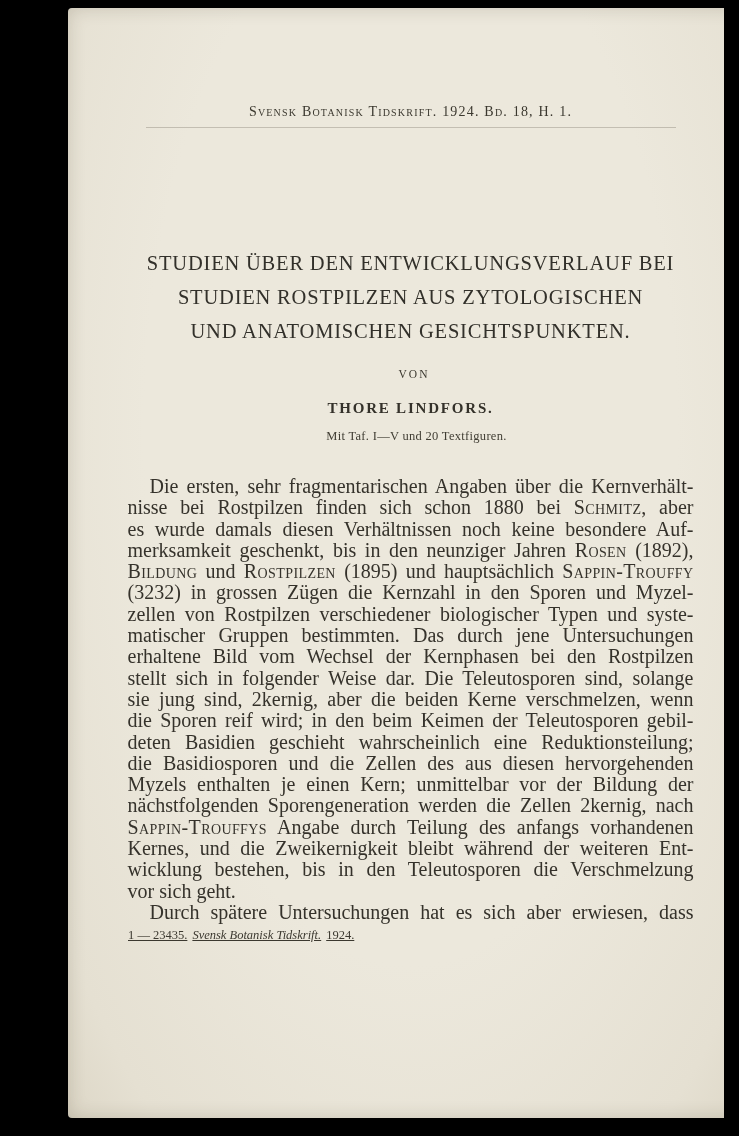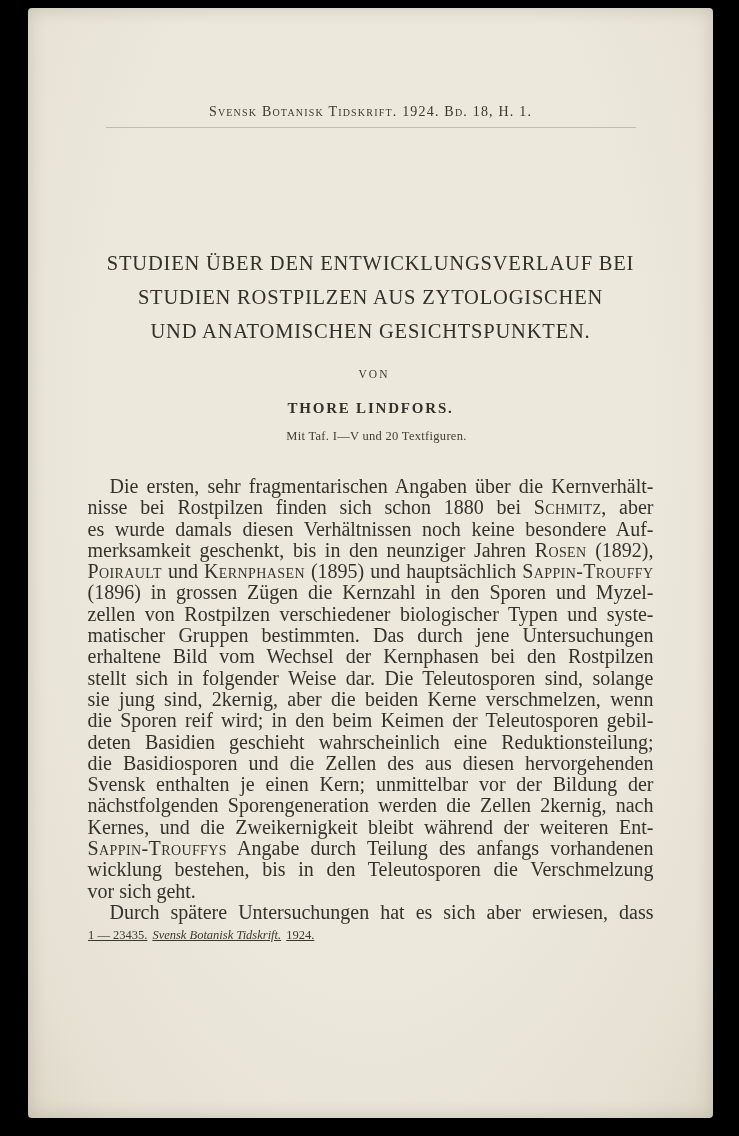--- a/index.html
+++ b/index.html
@@ -1,24 +1,25 @@
 <!DOCTYPE html>
 <html><head>
 <meta charset="utf-8">
 <style>
   html, body { margin: 0; padding: 0; }
   body { background: #000; }
 
   .scan {
     position: relative;
-    width: 739px;
+    width: 684px;
     height: 1136px;
     background: #000;
     overflow: hidden;
     font-family: "Liberation Serif", "DejaVu Serif", serif;
+    margin-left: 40px;
   }
 
   .page {
     position: absolute;
     left: 28px;
     top: 8px;
     width: 685px;
     height: 1110px;
     background: radial-gradient(ellipse at 50% 38%, #ece8dc 55%, #e5e0d2 88%, #ddd7c7 100%);
     border-radius: 4px;
@@ -123,34 +124,34 @@
     <div class="byline-prefix">VON</div>
     <div class="author">THORE LINDFORS.</div>
     <div class="figures-note">Mit Taf. I—V und 20 Textfiguren.</div>
 
     <div class="body-text">
       <div>
         <div class="line indent sc-scan">Die ersten, sehr fragmentarischen Angaben über die Kernverhält-</div>
         <div class="line sc-scan">nisse bei Rostpilzen finden sich schon 1880 bei <span class="sc">Schmitz</span>, aber</div>
         <div class="line sc-scan">es wurde damals diesen Verhältnissen noch keine besondere Auf-</div>
         <div class="line sc-scan">merksamkeit geschenkt, bis in den neunziger Jahren <span class="sc">Rosen</span> (1892),</div>
-        <div class="line sc-scan"><span class="sc">Poirault</span> und <span class="sc">Kernphasen</span> (1895) und hauptsächlich <span class="sc">Sappin-Trouffy</span></div>
-        <div class="line sc-scan">(1896) in grossen Zügen die Kernzahl in den Sporen und Myzel-</div>
+        <div class="line sc-scan"><span class="sc">Bildung</span> und <span class="sc">Rostpilzen</span> (1895) und hauptsächlich <span class="sc">Sappin-Trouffy</span></div>
+        <div class="line sc-scan">(3232) in grossen Zügen die Kernzahl in den Sporen und Myzel-</div>
         <div class="line sc-scan">zellen von Rostpilzen verschiedener biologischer Typen und syste-</div>
         <div class="line sc-scan">matischer Gruppen bestimmten. Das durch jene Untersuchungen</div>
         <div class="line sc-scan">erhaltene Bild vom Wechsel der Kernphasen bei den Rostpilzen</div>
         <div class="line sc-scan">stellt sich in folgender Weise dar. Die Teleutosporen sind, solange</div>
         <div class="line sc-scan">sie jung sind, 2kernig, aber die beiden Kerne verschmelzen, wenn</div>
         <div class="line sc-scan">die Sporen reif wird; in den beim Keimen der Teleutosporen gebil-</div>
         <div class="line sc-scan">deten Basidien geschieht wahrscheinlich eine Reduktionsteilung;</div>
         <div class="line sc-scan">die Basidiosporen und die Zellen des aus diesen hervorgehenden</div>
-        <div class="line sc-scan">Svensk enthalten je einen Kern; unmittelbar vor der Bildung der</div>
+        <div class="line sc-scan">Myzels enthalten je einen Kern; unmittelbar vor der Bildung der</div>
         <div class="line sc-scan">nächstfolgenden Sporengeneration werden die Zellen 2kernig, nach</div>
+        <div class="line sc-scan"><span class="sc"><span class="sc">Sappin-Trouffy</span>s</span> Angabe durch Teilung des anfangs vorhandenen</div>
         <div class="line sc-scan">Kernes, und die Zweikernigkeit bleibt während der weiteren Ent-</div>
-        <div class="line sc-scan"><span class="sc"><span class="sc">Sappin-Trouffy</span>s</span> Angabe durch Teilung des anfangs vorhandenen</div>
         <div class="line sc-scan">wicklung bestehen, bis in den Teleutosporen die Verschmelzung</div>
         <div class="line end sc-scan">vor sich geht.</div>
       </div>
       <div>
         <div class="line indent sc-scan">Durch spätere Untersuchungen hat es sich aber erwiesen, dass</div>
       </div>
     </div>
 
     <div class="footnote">
       <span>1 — 23435.</span><span class="italic">Svensk Botanisk Tidskrift.</span><span>1924.</span>

